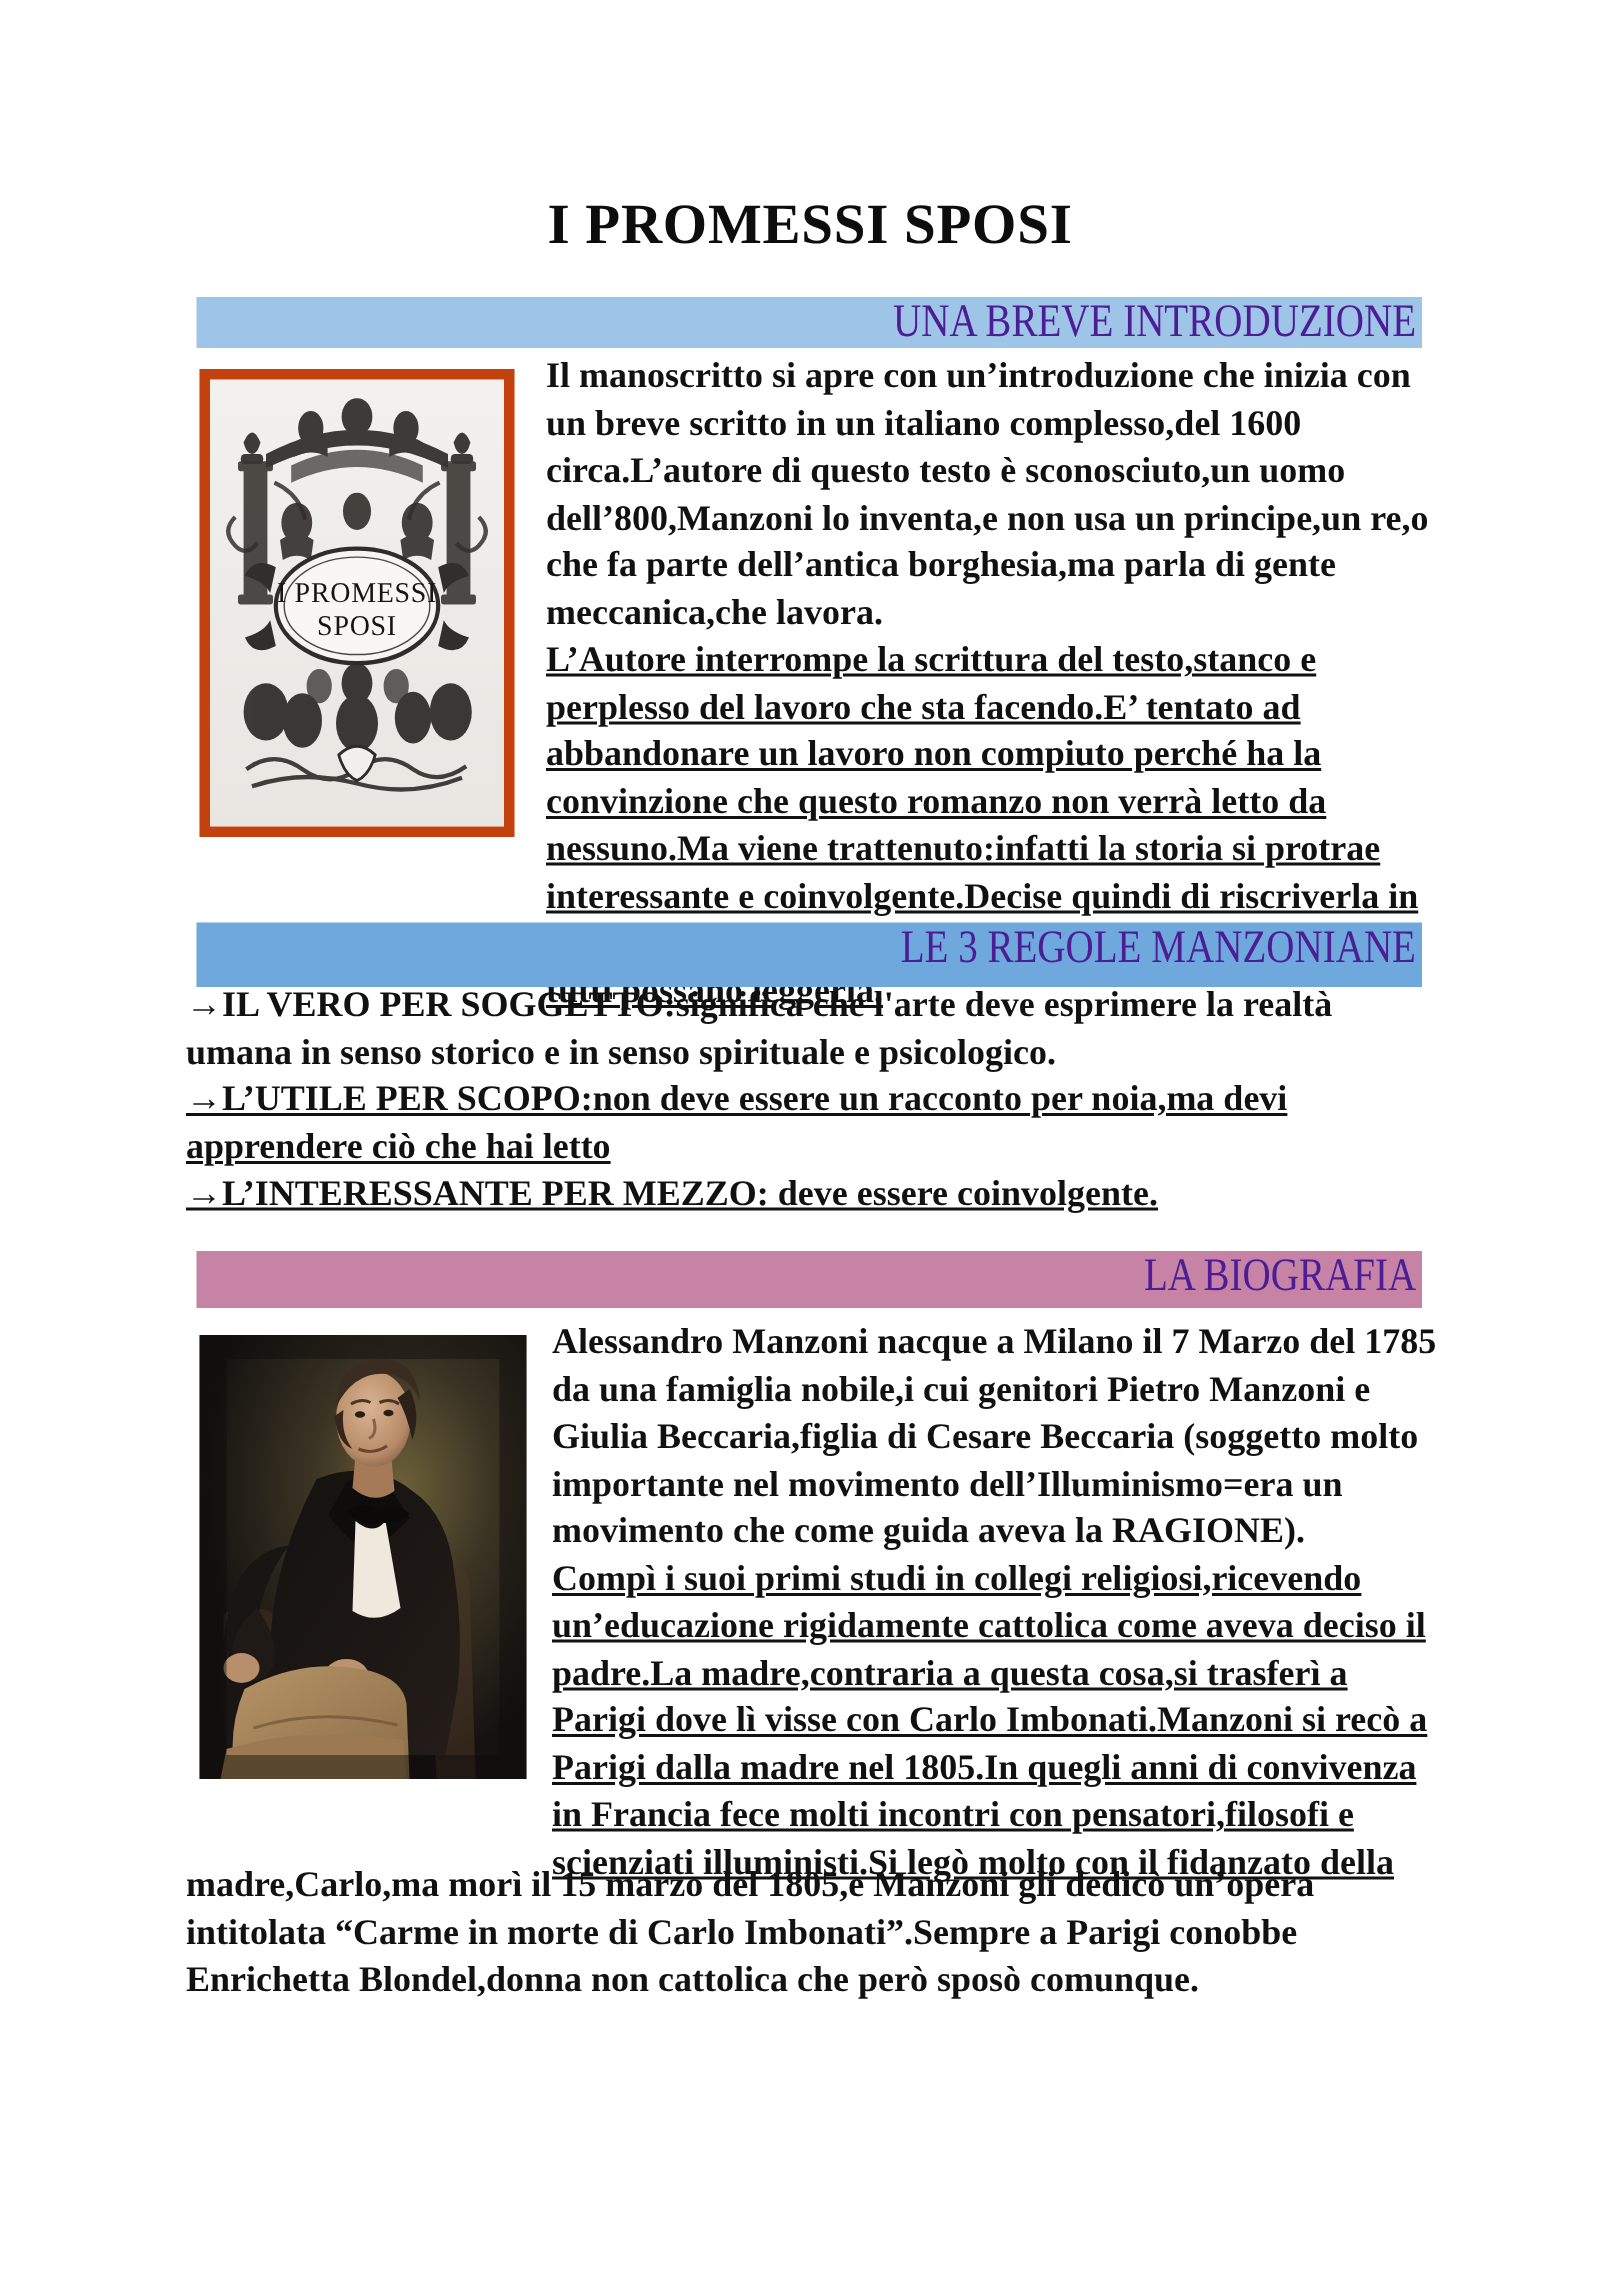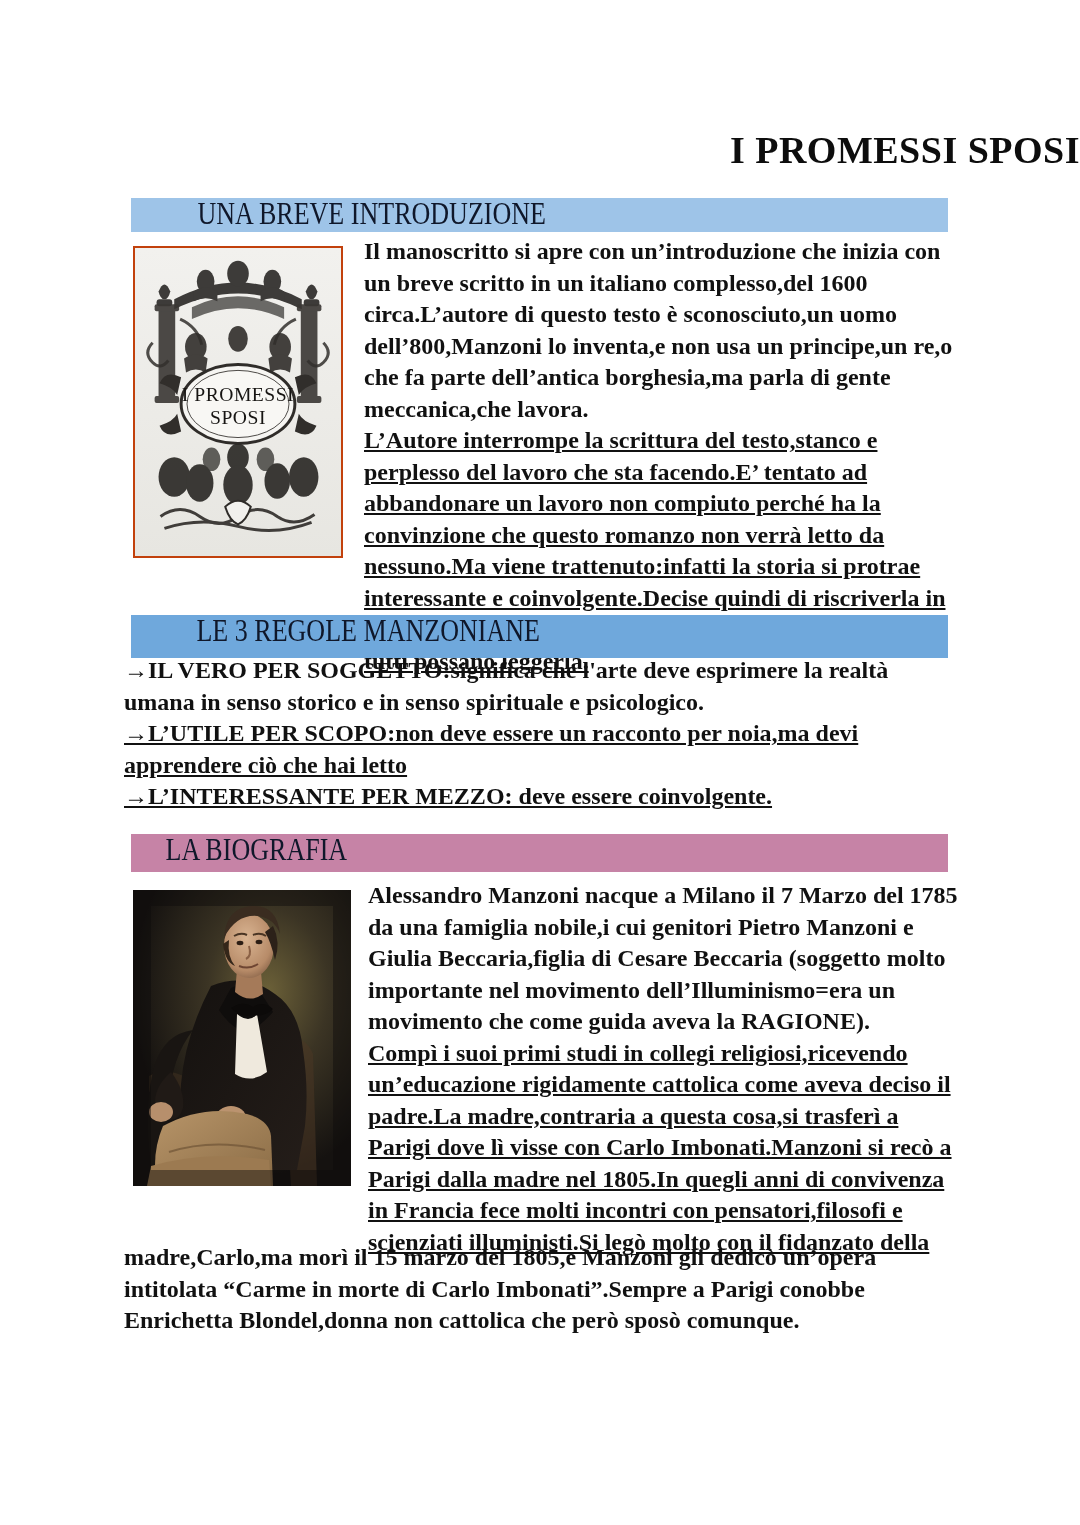--- a/index.html
+++ b/index.html
@@ -22,39 +22,39 @@
     width: 1080px;
     height: 1525px;
   }
 
   
   .doc-title {
     position: absolute;
     left: 0;
     top: 128px;
     width: 1080px;
-    text-align: right;
+    text-align: center;
     font-size: 38px;
     font-weight: 700;
     letter-spacing: 0.5px;
     color: #0d0d0d;
     font-family: "Liberation Serif", "DejaVu Serif", serif;
   }
 
   
   .band {
     position: absolute;
     left: 131px;
     width: 817px;
     box-sizing: border-box;
-    text-align: left;
+    text-align: right;
     padding-right: 4px;
     font-size: 31px;
     line-height: 1.06;
-    color: #0f172a;
+    color: #4c1d95;
     font-family: "Liberation Serif", "DejaVu Serif", serif;
     font-weight: 400;
     overflow: hidden;
     white-space: nowrap;
   }
   .band span.band-text {
     display: inline-block;
     transform: scaleX(0.84);
     transform-origin: right center;
   }
@@ -85,21 +85,21 @@
   }
 
   
   #intro-figure {
     position: absolute;
     left: 133px;
     top: 246px;
     width: 210px;
     height: 312px;
     background: #efefec;
-    border: 2px solid #c2410c;
+    border: 7px solid #c2410c;
     box-sizing: border-box;
     overflow: hidden;
   }
   #intro-text {
     position: absolute;
     left: 364px;
     top: 236px;
     width: 590px;
   }
 

